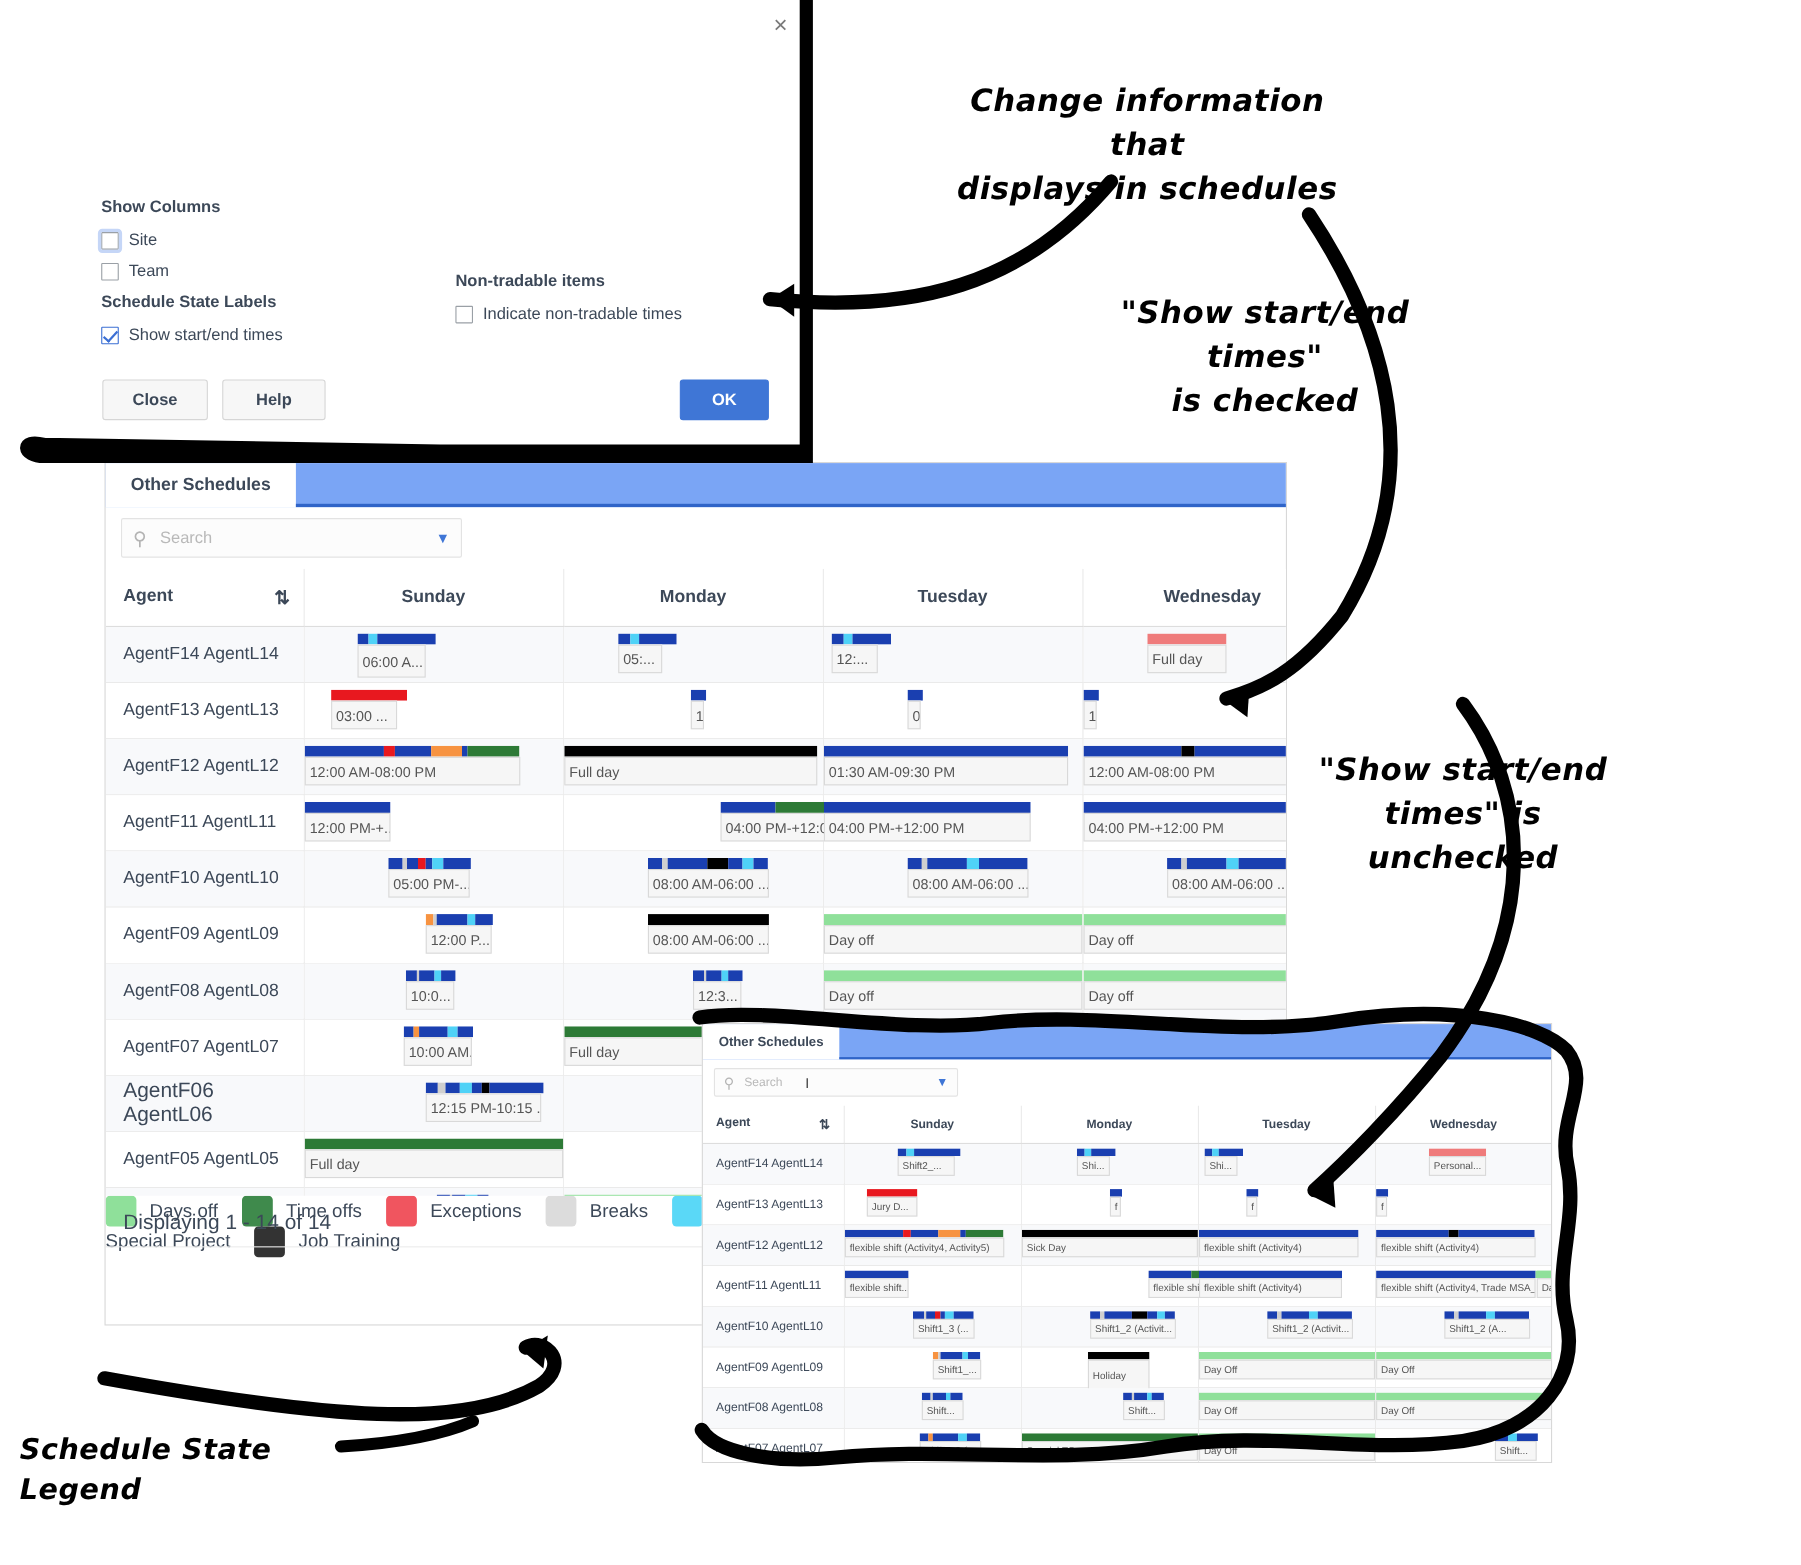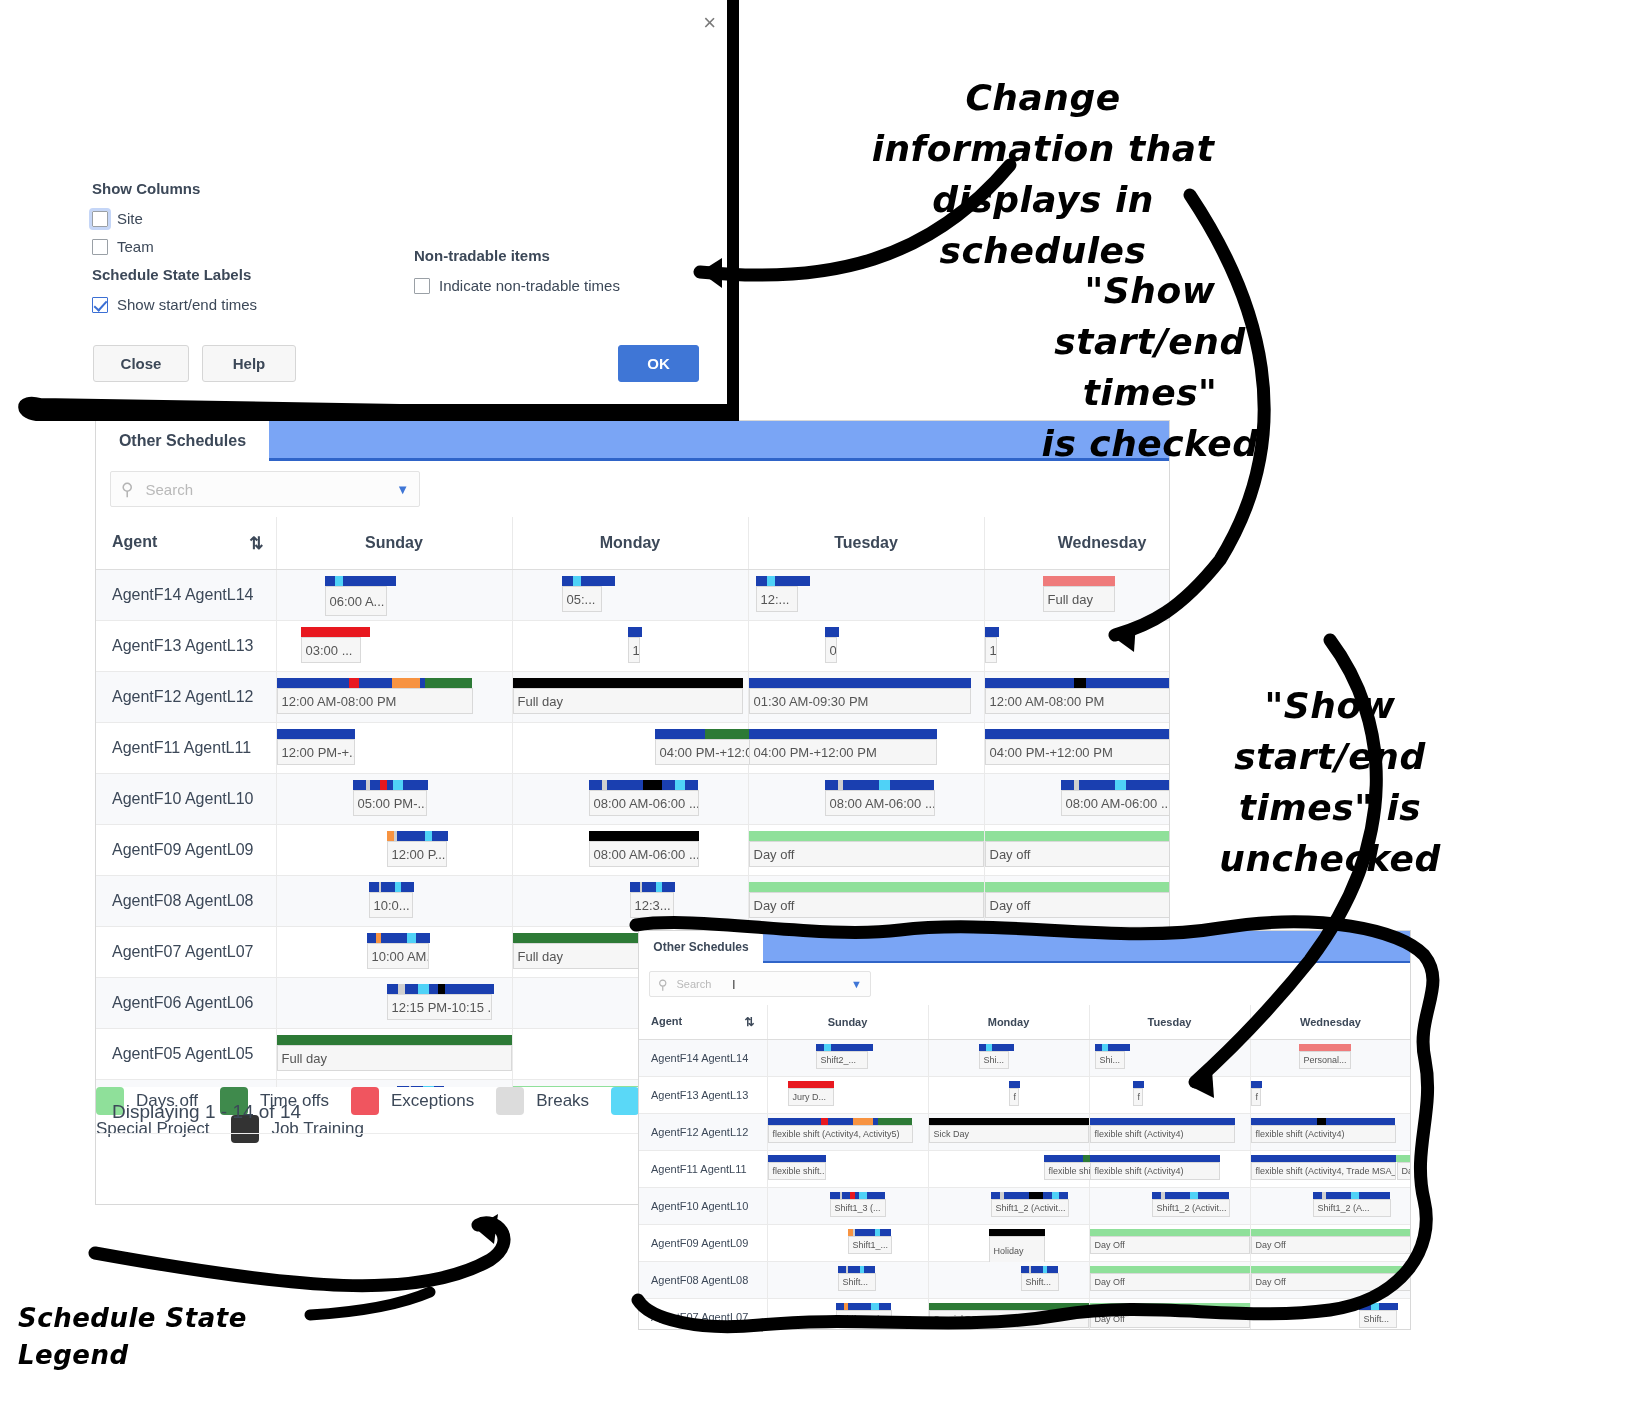--- a/index.html
+++ b/index.html
@@ -13,21 +13,21 @@
 
   
   .hand{
     font-family:"DejaVu Sans", sans-serif;
     font-style:italic;font-weight:bold;
     color:#000;letter-spacing:.5px;
     text-align:center;line-height:1.42;
     white-space:pre-line;
   }
   .hand-26{font-size:26px;}
-  .hand-27{font-size:36px;}
+  .hand-27{font-size:28px;}
 
   
   svg.marker{position:absolute;left:0;top:0;pointer-events:none;}
 
   
   #settings-dialog{
     left:22px;top:0px;width:712px;height:408px;
     background:#fff;
     box-sizing:border-box;
     padding:0;
@@ -449,21 +449,21 @@
             </td>
             <td style="height: 48px; overflow: visible;">
               <div class="bar blk" style="left: 128px; top: 6px; width: 48px; height: 10px;">
                 <i style="background: rgb(26, 63, 176); width: 30%;"></i>
                 <i style="background: rgb(79, 210, 247); width: 22%;"></i>
                 <i style="background: rgb(26, 63, 176); width: 48%;"></i>
               </div>
             </td>
           </tr>
           <tr class="alt">
-            <td class="agent" style="height: 48px; font-size: 16px; padding: 0px 0px 0px 16px; vertical-align: middle;">AgentF06 AgentL06</td>
+            <td class="agent" style="height: 48px; font-size: 19px; padding: 0px 0px 0px 16px; vertical-align: middle;">AgentF06 AgentL06</td>
             <td style="height: 48px; overflow: visible;">
               <div class="bar blk" style="left: 110px; top: 6px; width: 108px; height: 10px;">
                 <i style="background: rgb(26, 63, 176); width: 11%;"></i>
                 <i style="background: rgb(207, 207, 207); width: 6%;"></i>
                 <i style="background: rgb(26, 63, 176); width: 12%;"></i>
                 <i style="background: rgb(79, 210, 247); width: 10%;"></i>
                 <i style="background: rgb(26, 63, 176); width: 9%;"></i>
                 <i style="background: rgb(0, 0, 0); width: 6%;"></i>
                 <i style="background: rgb(26, 63, 176); width: 46%;"></i>
               </div>

